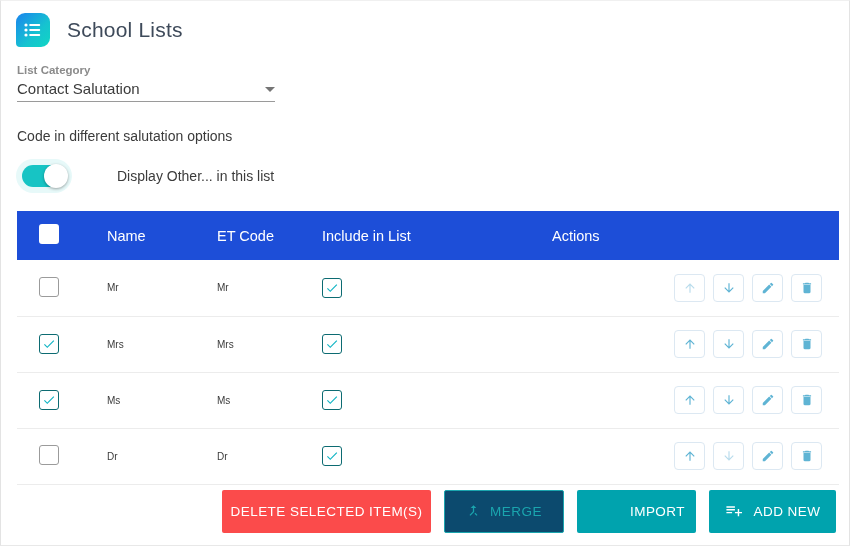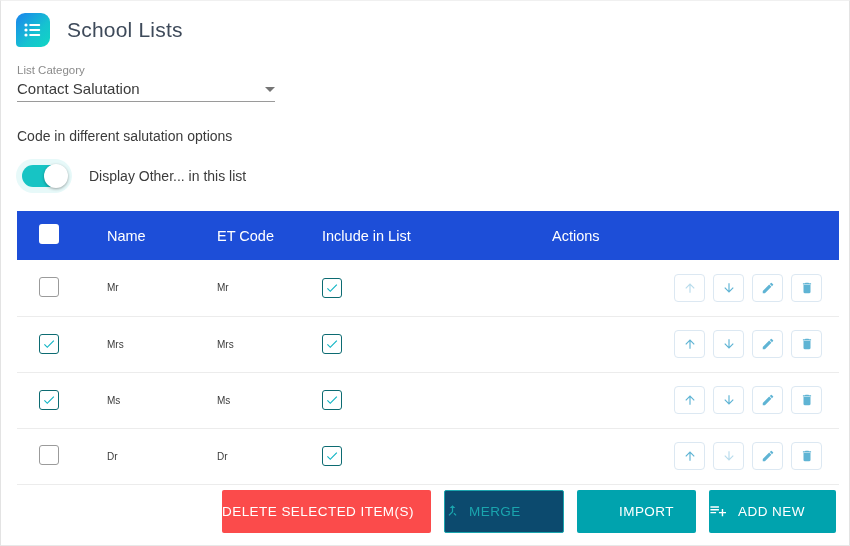--- a/index.html
+++ b/index.html
@@ -57,20 +57,21 @@
   
   .field-wrap {
     margin: 16px 0 0 16px;
     width: 258px;
     position: relative;
   }
   .field-label {
     font-size: 11.5px;
     color: #8b8b8b;
     line-height: 14px;
+    font-weight: bold;
   }
   .field-control {
     display: flex;
     align-items: flex-end;
     justify-content: space-between;
     border-bottom: 1px solid #9a9a9a;
     padding-bottom: 4px;
     margin-top: 3px;
     cursor: pointer;
   }
@@ -91,20 +92,21 @@
     margin: 26px 0 0 16px;
     font-size: 14px;
     color: #3b3b3b;
   }
 
   
   .toggle-row {
     display: flex;
     align-items: center;
     margin: 21px 0 0 21px;
+    gap: 28px;
   }
   .switch {
     width: 44px;
     height: 22px;
     border-radius: 11px;
     background: #17c4c4;
     position: relative;
     flex: 0 0 auto;
     cursor: pointer;
     box-shadow: 0 0 0 6px rgba(23,196,196,0.10);
@@ -208,20 +210,21 @@
     display: flex;
     justify-content: flex-end;
     padding-right: 15px;
     box-sizing: border-box;
     gap: 13px;
   }
   .btn {
     height: 43px;
     display: flex;
     align-items: center;
+    justify-content: center;
     font-size: 13.5px;
     letter-spacing: .45px;
     cursor: pointer;
     box-sizing: border-box;
     border-radius: 2px;
     white-space: nowrap;
   }
   .btn-delete {
     background: #fb4b4b;
     color: #ffffff;

